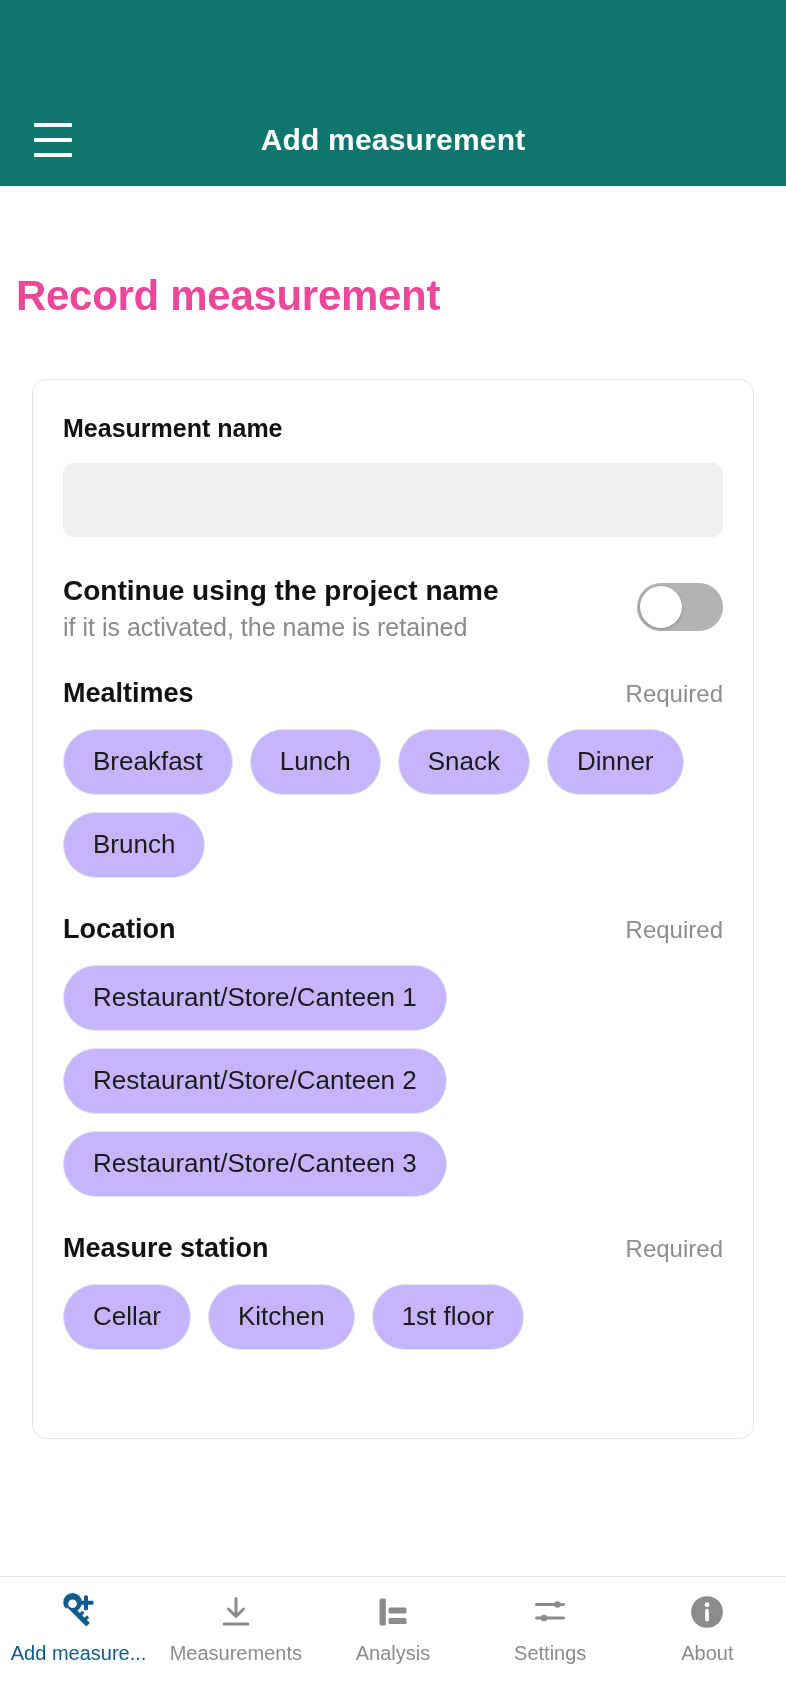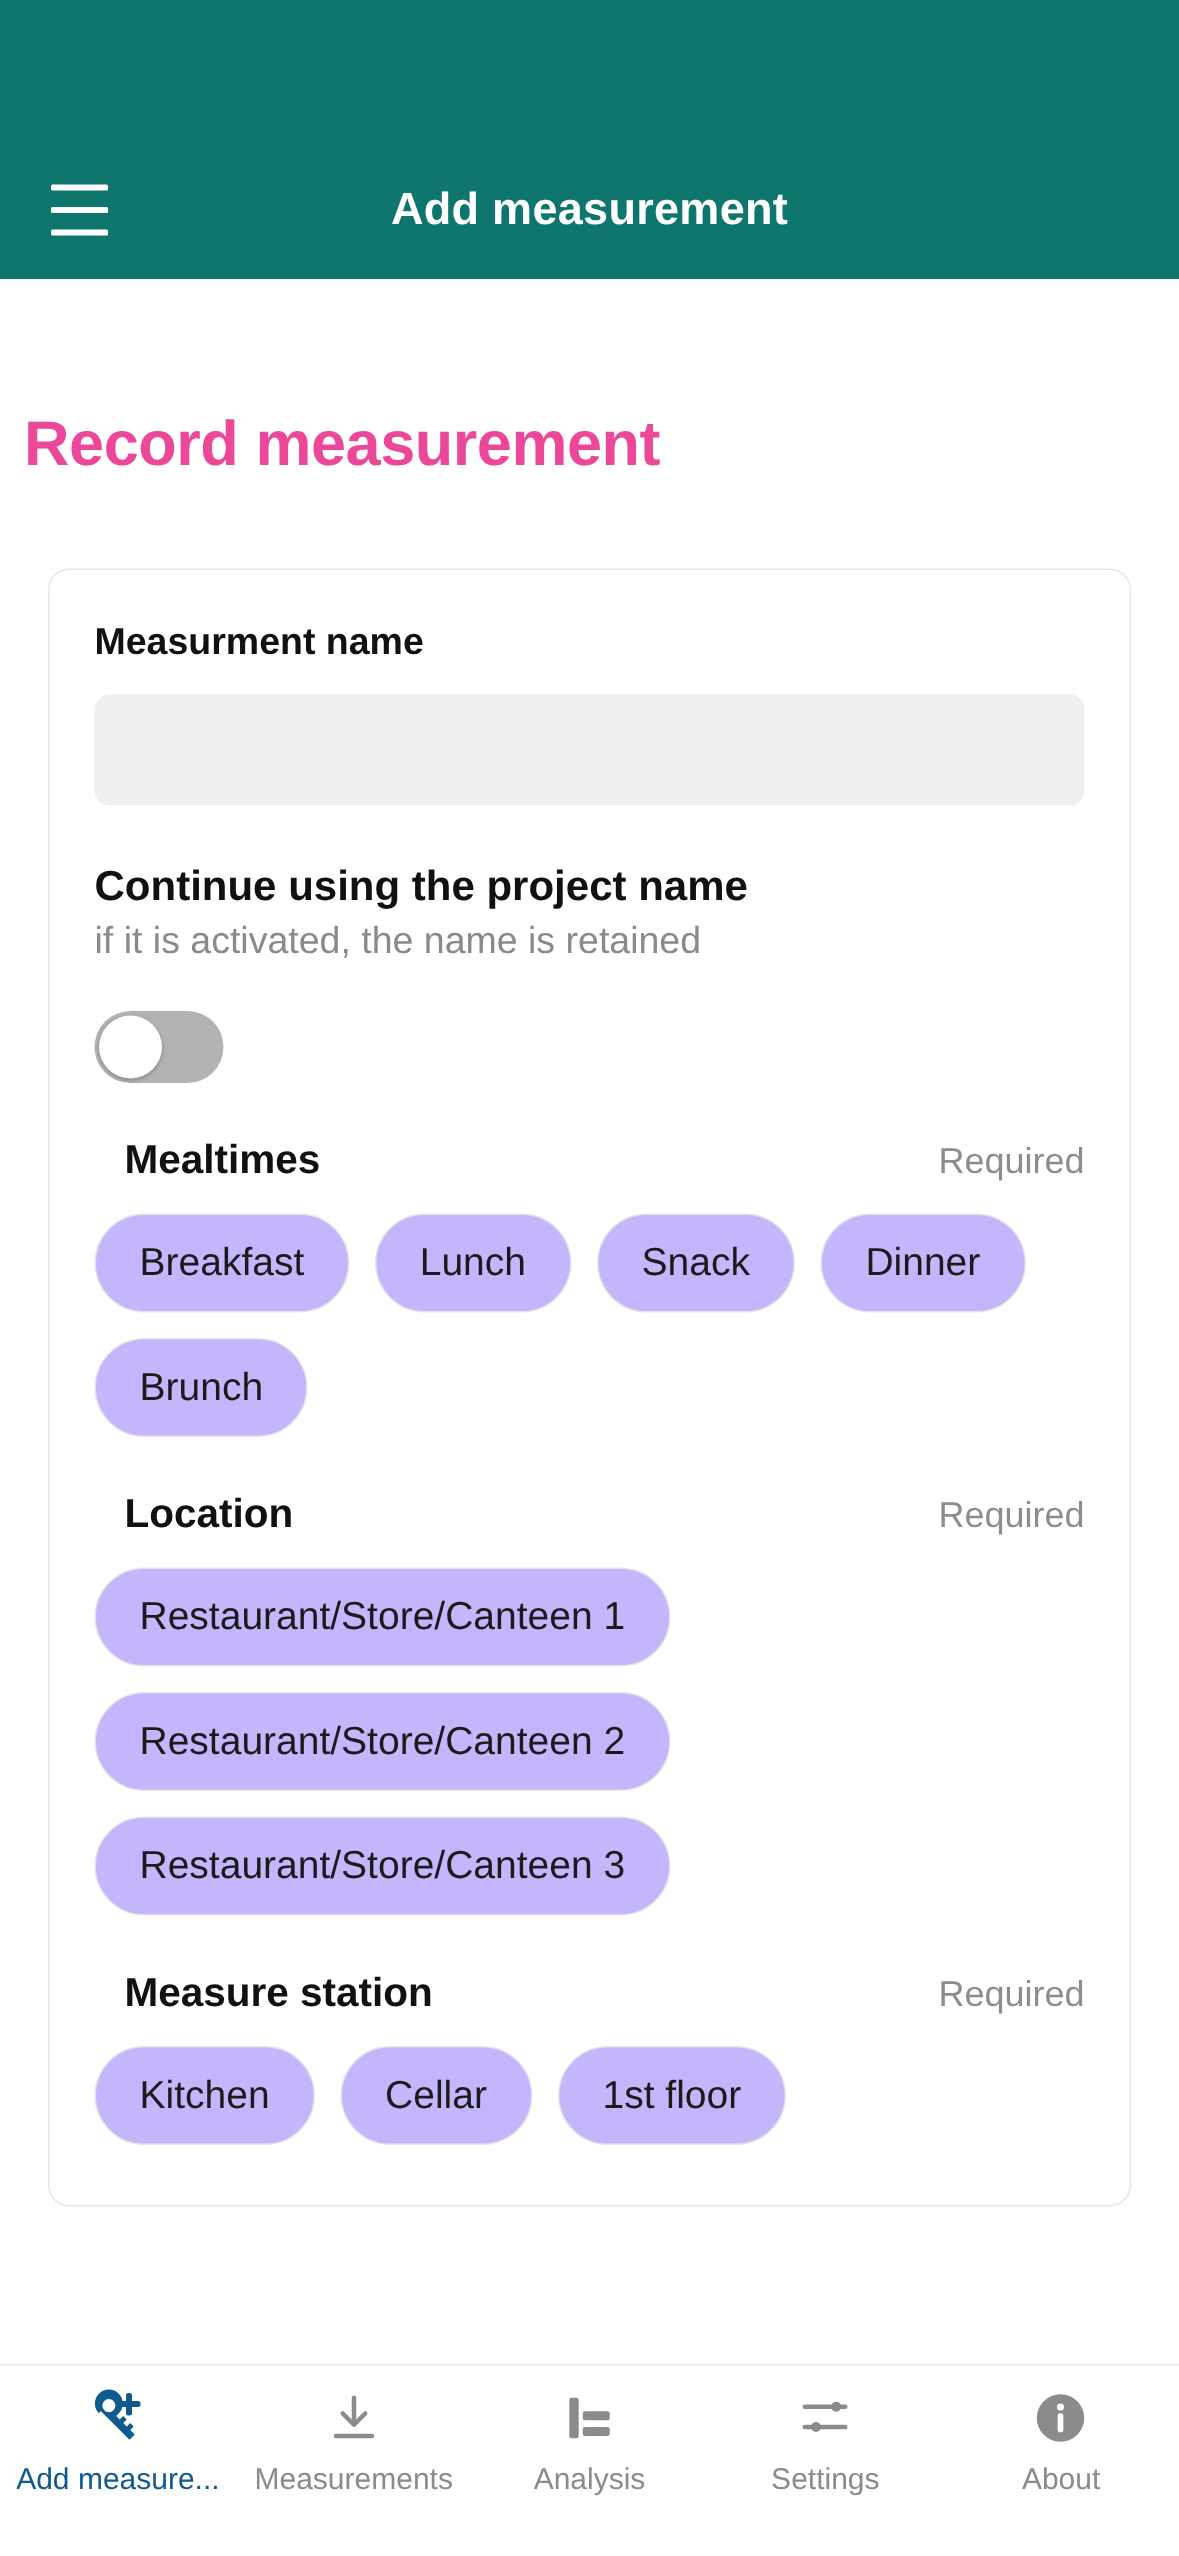--- a/index.html
+++ b/index.html
@@ -113,21 +113,20 @@
   }
   .text-input::placeholder { color: #9a9a9a; }
 
   
   .toggle-row {
     margin-top: 38px;
     display: flex;
     align-items: flex-start;
     justify-content: space-between;
     gap: 24px;
-    flex-direction: column;
   }
   .toggle-texts { flex: 1 1 auto; }
   .toggle-title {
     font-size: 28px;
     font-weight: bold;
     color: #111111;
     line-height: 1.15;
   }
   .toggle-sub {
     margin-top: 6px;
@@ -155,21 +154,20 @@
     background: #ffffff;
     box-shadow: 0 1px 3px rgba(0,0,0,0.28);
   }
 
   
   .section { margin-top: 36px; }
   .section-head {
     display: flex;
     align-items: baseline;
     justify-content: space-between;
-    margin-left: 20px;
   }
   .section-title {
     font-size: 27px;
     font-weight: bold;
     color: #111111;
   }
   .section-required {
     font-size: 24px;
     color: #8d8d8d;
   }
@@ -297,22 +295,22 @@
               <div class="chip">Restaurant/Store/Canteen 2</div>
               <div class="chip">Restaurant/Store/Canteen 3</div>
             </div>
           </div>
           <div class="section">
             <div class="section-head">
               <div class="section-title">Measure station</div>
               <div class="section-required">Required</div>
             </div>
             <div class="chip-wrap">
+              <div class="chip">Cellar</div>
               <div class="chip">Kitchen</div>
-              <div class="chip">Cellar</div>
               <div class="chip">1st floor</div>
             </div>
           </div>
         </div>
 
     </div>
   </div>
 
   <div class="bottomnav" id="bottomnav">
       <div class="navitem active">

